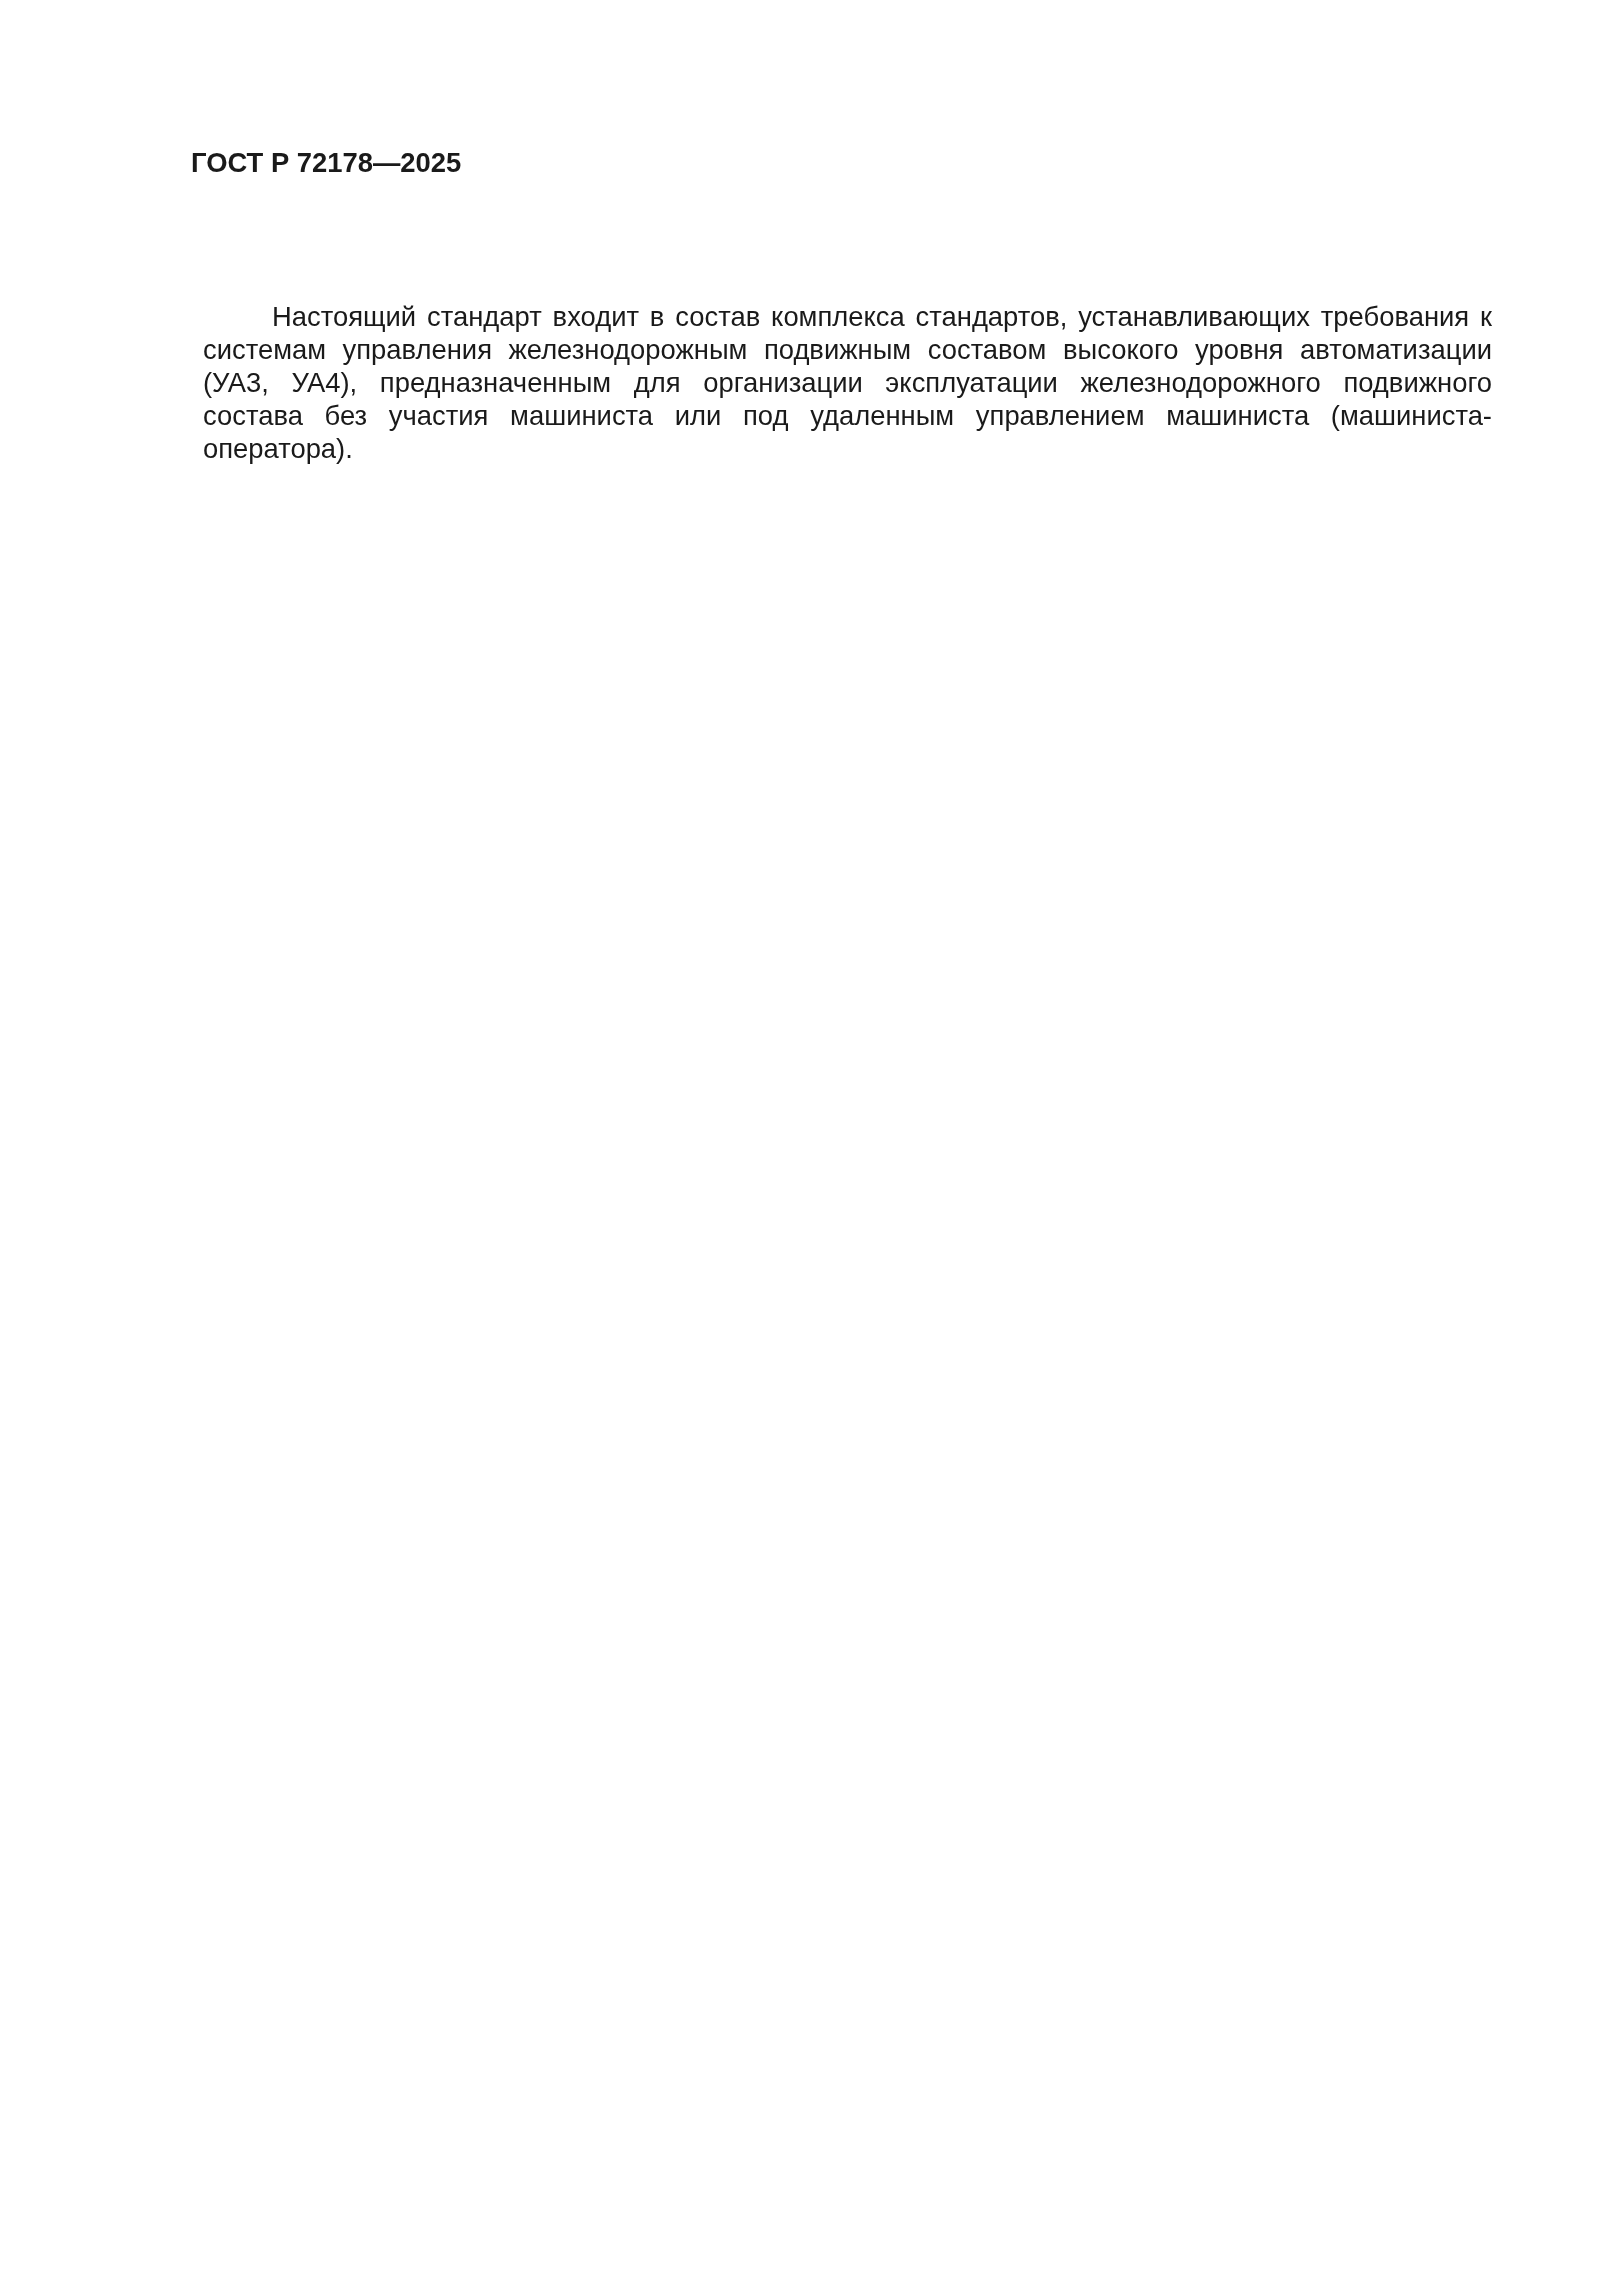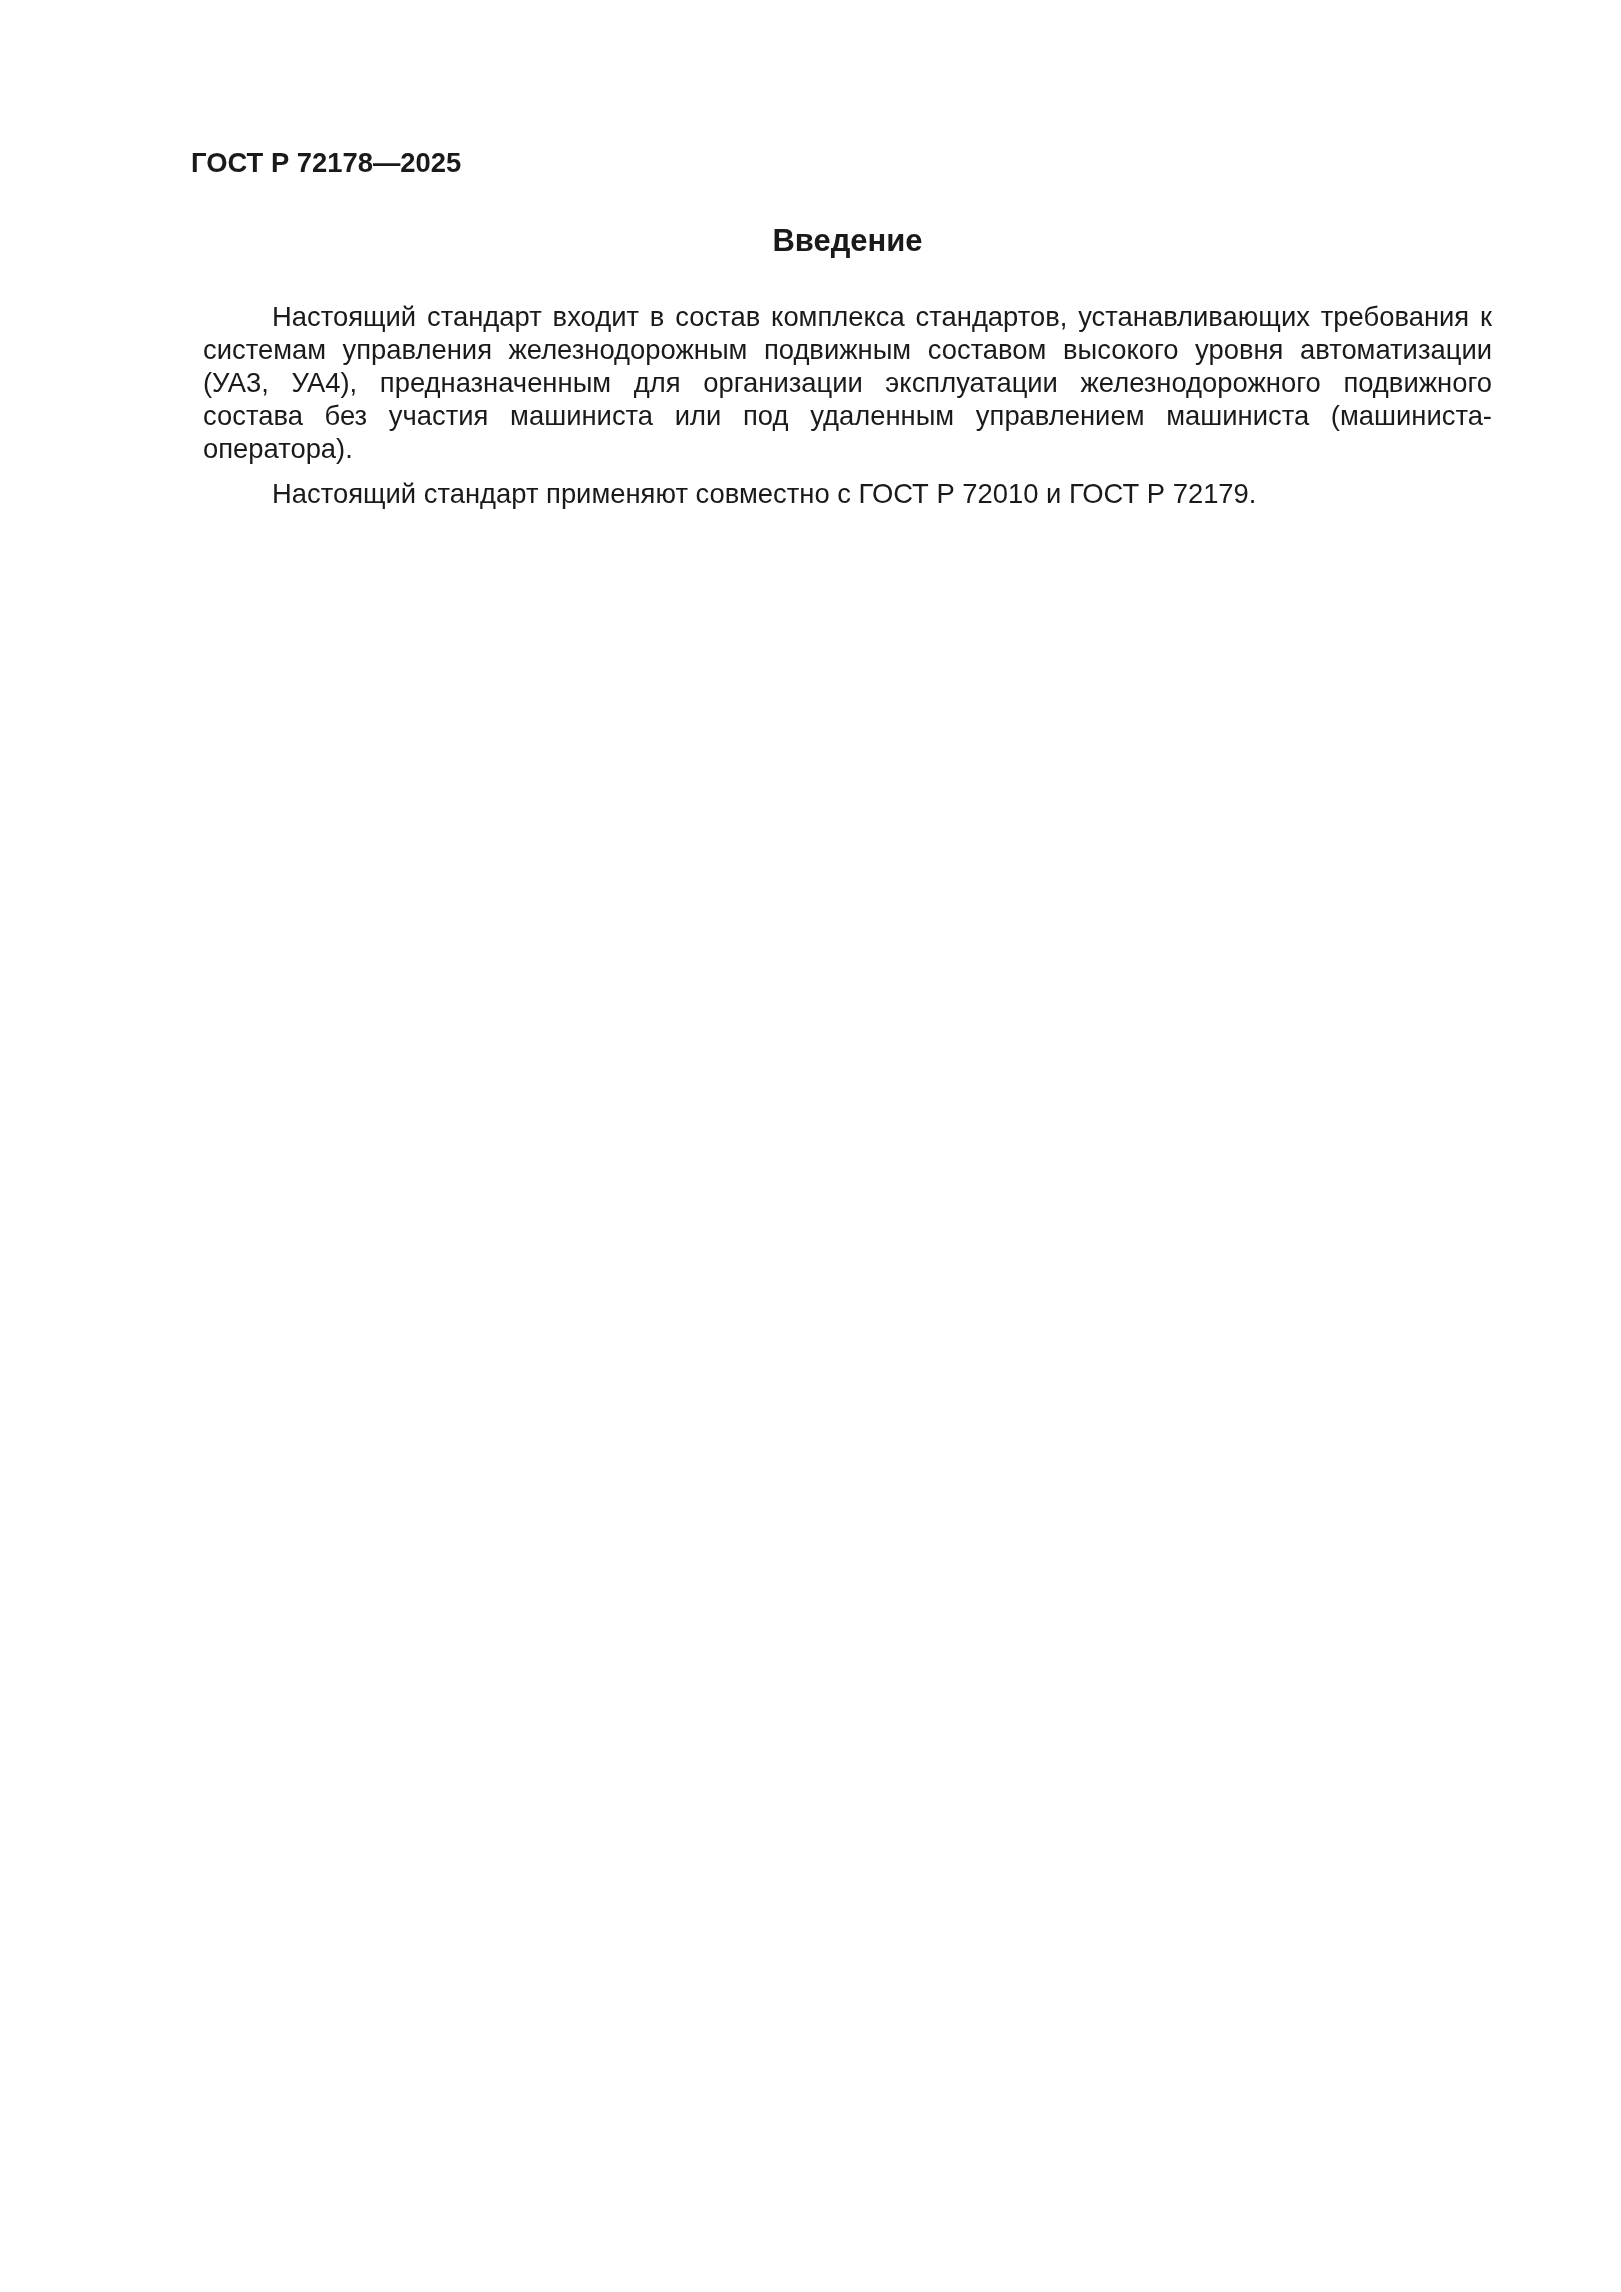--- a/index.html
+++ b/index.html
@@ -61,23 +61,21 @@
     font-weight: normal;
   }
 </style>
 </head>
 <body>
 
 <div class="page">
 
   <div class="doc-header">ГОСТ Р 72178—2025</div>
 
-  <h1 class="section-title">Введение</h1>
 
   <div class="body-text">
     <p>Настоящий стандарт входит в состав комплекса стандартов, устанавливающих требования к системам управления железнодорожным подвижным составом высокого уровня автоматизации (УА3, УА4), предназначенным для организации эксплуатации железнодорожного подвижного состава без участия машиниста или под удаленным управлением машиниста (машиниста-оператора).</p>
-    <p>Настоящий стандарт применяют совместно с ГОСТ Р 72010 и ГОСТ Р 72179.</p>
   </div>
 
   <div class="page-number">IV</div>
 
 </div>
 
 
 </body></html>

